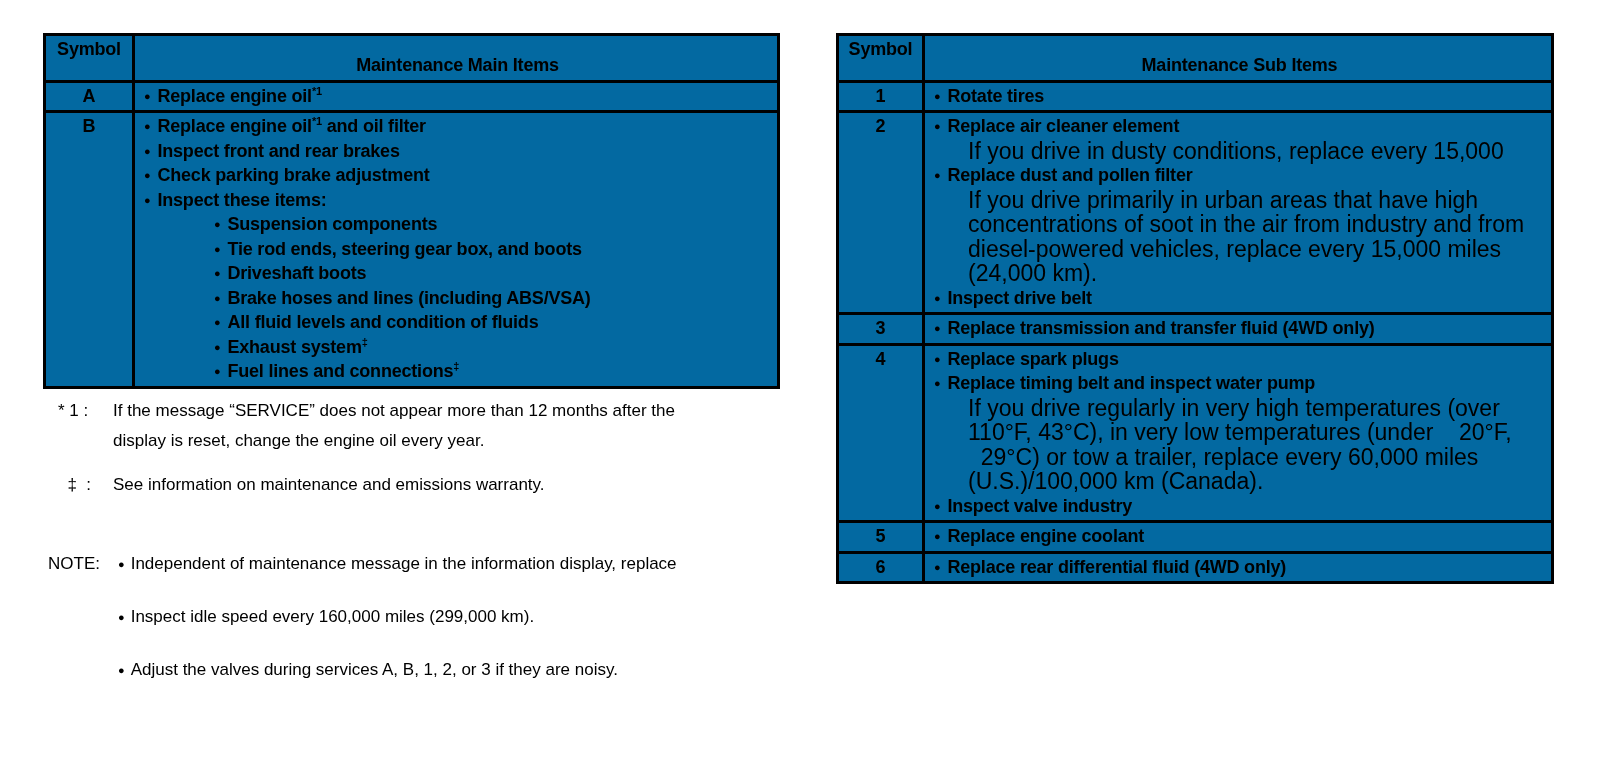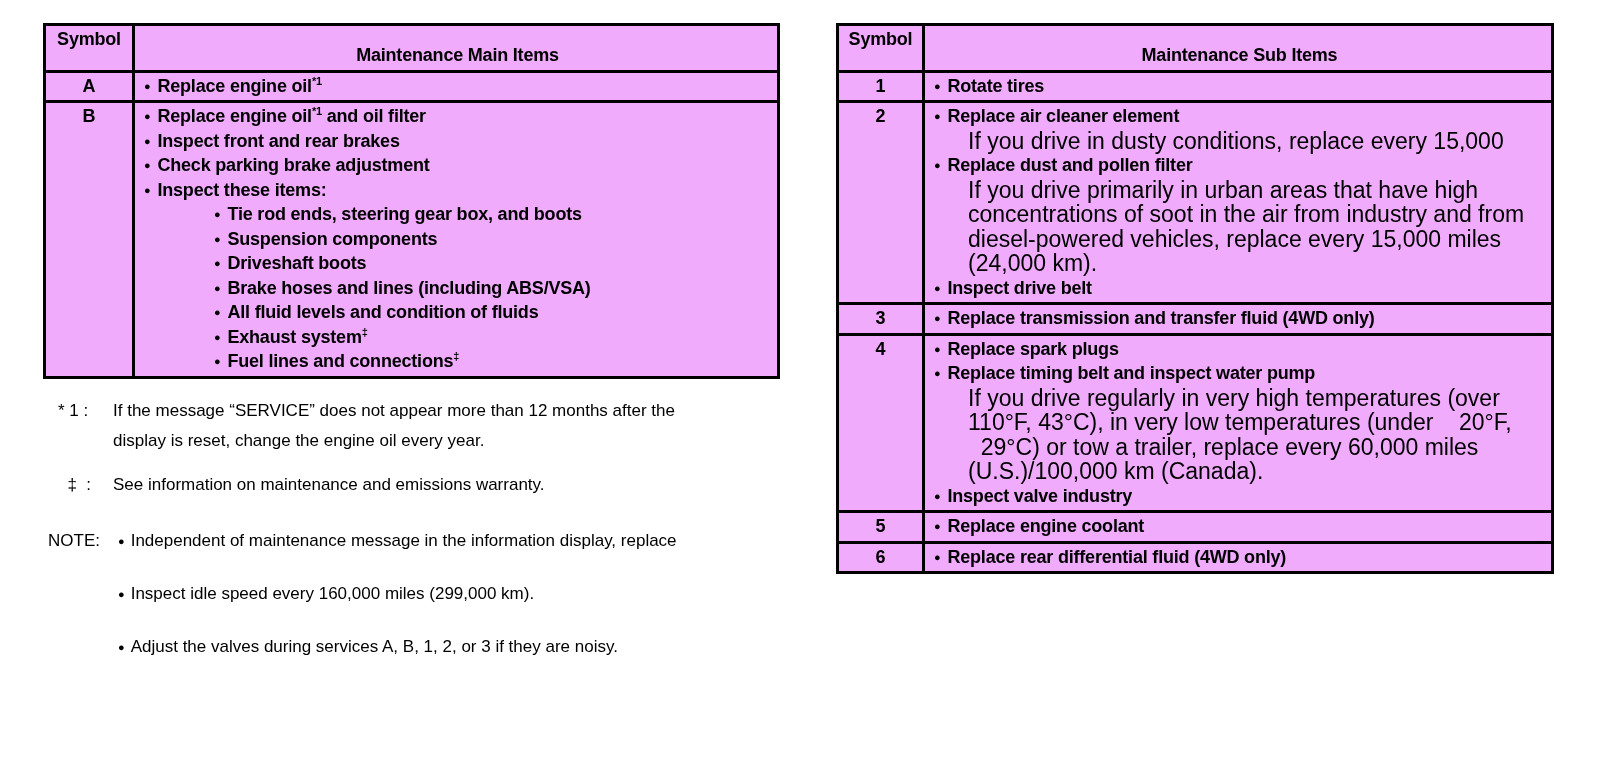--- a/index.html
+++ b/index.html
@@ -10,23 +10,23 @@
     width: 1600px; height: 764px;
     position: relative;
     font-family: "Liberation Sans", sans-serif;
     color: #000000;
     -webkit-font-smoothing: antialiased;
   }
 
   
   .mtable {
     position: absolute;
-    top: 23px;
+    top: 33px;
     border: 3px solid #000;
-    background: #f0abfc;
+    background: #0369a1;
     box-sizing: border-box;
   }
   #main-table { left: 43px;  width: 737px; }
   #sub-table  { left: 836px; width: 718px; }
 
   .trow { display: flex; border-top: 3px solid #000; }
   .trow:first-child { border-top: none; }
 
   .sym-col {
     flex: 0 0 89px;
@@ -65,21 +65,21 @@
     font-size: 17px; line-height: 30px;
   }
   .fn { display: flex; }
   .fn + .fn { margin-top: 14px; }
   .fn-marker { flex: 0 0 55px; white-space: pre; }
   .fn-text .fline { white-space: pre-wrap; }
 
   
   .note {
     position: absolute;
-    left: 48px; top: 526px;
+    left: 48px; top: 549px;
     font-size: 17px; line-height: 30px;
     display: flex;
     justify-content: flex-end;
   }
   .note-label { flex: 0 0 70px; }
   .note-bullet { display: flex; margin-bottom: 23px; }
   .note-bullet:last-child { margin-bottom: 0; }
   .note-bullet .dot { margin-right: 6px; line-height: 30px; }
   .note-text .nline { white-space: pre-wrap; }
 </style>
@@ -97,22 +97,22 @@
         <div class="bullet-line"><span class="dot">●</span><span>Replace engine oil</span><sup class="fnmark">*1</sup></div>
       </div>
     </div>
     <div class="trow">
       <div class="sym-col">B</div>
       <div class="items-col">
         <div class="bullet-line"><span class="dot">●</span><span>Replace engine oil</span><sup class="fnmark">*1</sup><span> and oil filter</span></div>
         <div class="bullet-line"><span class="dot">●</span><span>Inspect front and rear brakes</span></div>
         <div class="bullet-line"><span class="dot">●</span><span>Check parking brake adjustment</span></div>
         <div class="bullet-line"><span class="dot">●</span><span>Inspect these items:</span></div>
+        <div class="bullet-line sub"><span class="dot">●</span><span>Suspension components</span></div>
         <div class="bullet-line sub"><span class="dot">●</span><span>Tie rod ends, steering gear box, and boots</span></div>
-        <div class="bullet-line sub"><span class="dot">●</span><span>Suspension components</span></div>
         <div class="bullet-line sub"><span class="dot">●</span><span>Driveshaft boots</span></div>
         <div class="bullet-line sub"><span class="dot">●</span><span>Brake hoses and lines (including ABS/VSA)</span></div>
         <div class="bullet-line sub"><span class="dot">●</span><span>All fluid levels and condition of fluids</span></div>
         <div class="bullet-line sub"><span class="dot">●</span><span>Exhaust system</span><sup class="fnmark">‡</sup></div>
         <div class="bullet-line sub"><span class="dot">●</span><span>Fuel lines and connections</span><sup class="fnmark">‡</sup></div>
       </div>
     </div>
   </div>
 
 <div class="mtable" id="sub-table">

